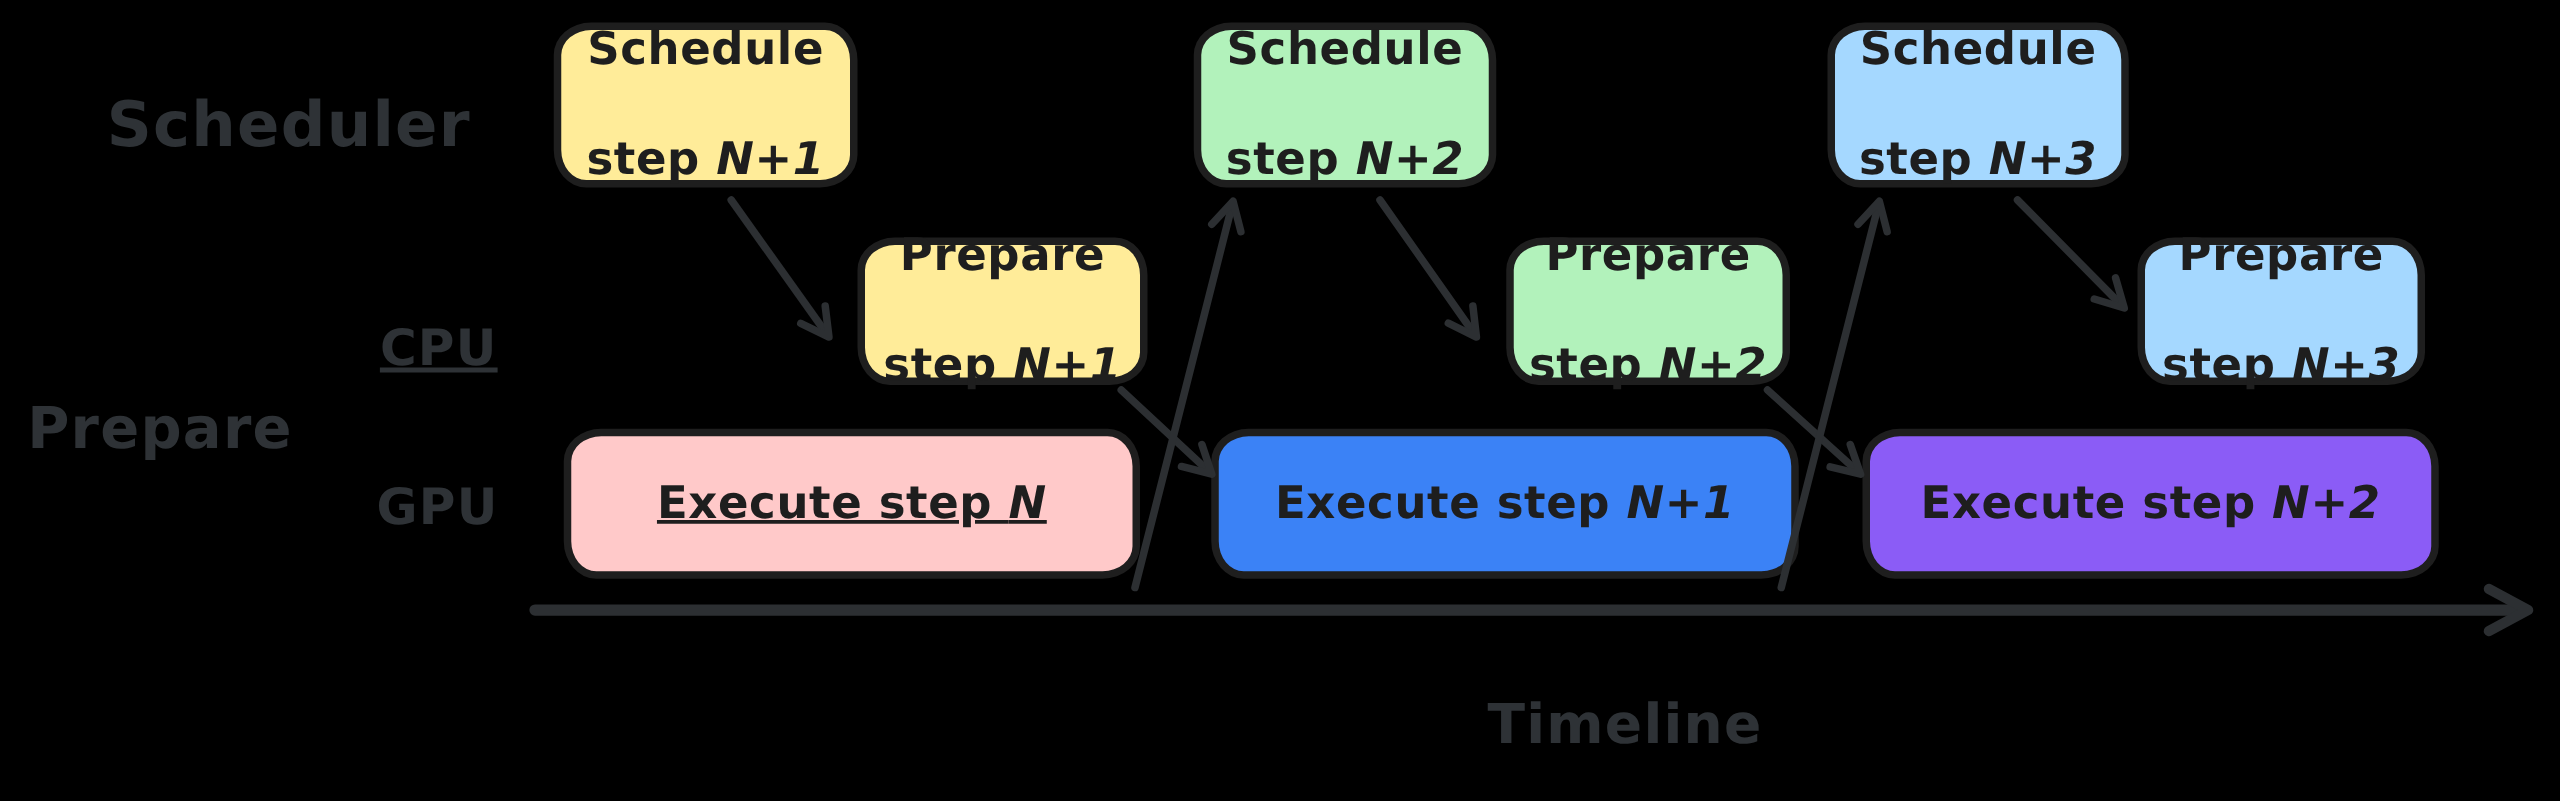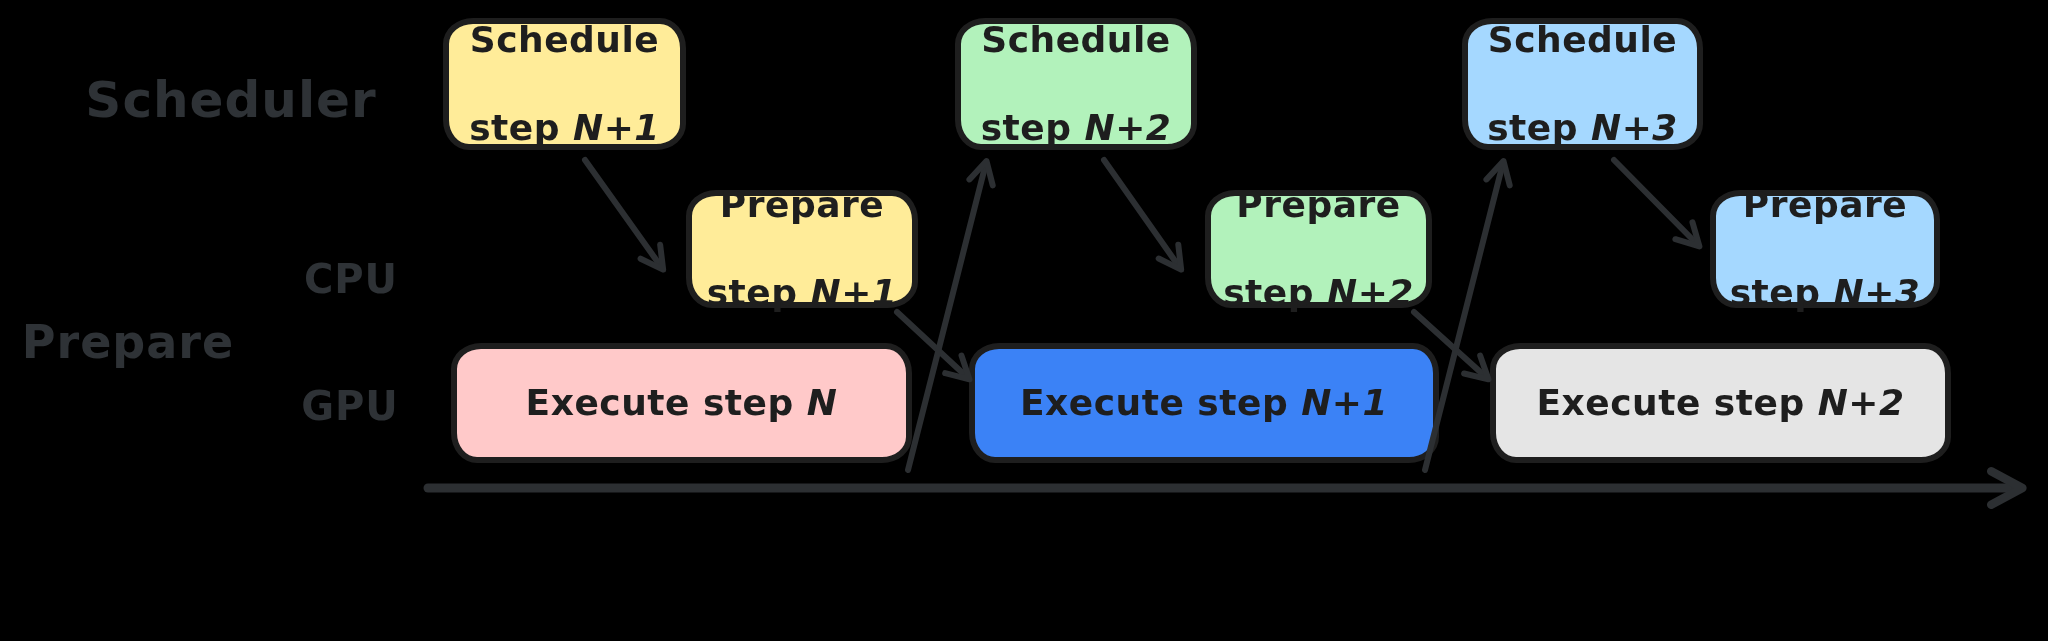--- a/index.html
+++ b/index.html
@@ -56,22 +56,23 @@
   svg.arrows .axis      { stroke-width: 9; stroke-linecap: round; }
   marker path { stroke: var(--arrow-color, #2c2f32); fill: none; stroke-linecap: round; stroke-linejoin: round; }
 </style>
 </head>
 <body>
 
 <div class="canvas">
 
   <div class="rowlabel lbl-scheduler" style="left:231px; top:100px;">Scheduler</div>
   <div class="rowlabel lbl-worker" style="left:128px; top:342px;">Prepare</div>
-  <div class="rowlabel lbl-cpu" style="left:351px; top:279px;">CPU</div>
+  <div class="rowlabel lbl-cpu" style="left:351px; top:279px;text-decoration:underline;">CPU</div>
   <div class="rowlabel lbl-gpu" style="left:350px; top:406px;text-align:center;">GPU</div>
+  <div class="rowlabel lbl-timeline" style="left:1300px; top:580px;">Timeline</div>
 
   <div class="box" style="left: 443px; top: 18px; width: 243px; height: 132px; background-color: rgb(255, 236, 153);">
     <div>Schedule</div>
     <div><span>step </span><span class="var">N+1</span></div>
   </div>
   <div class="box" style="left: 955px; top: 18px; width: 242px; height: 132px; background-color: rgb(178, 242, 187);">
     <div>Schedule</div>
     <div><span>step </span><span class="var">N+2</span></div>
   </div>
   <div class="box" style="left: 1462px; top: 18px; width: 241px; height: 132px; background-color: rgb(165, 216, 255);">
@@ -85,27 +86,27 @@
   </div>
   <div class="box" style="left: 1205px; top: 190px; width: 227px; height: 118px; background-color: rgb(178, 242, 187);">
     <div>Prepare</div>
     <div><span>step </span><span class="var">N+2</span></div>
   </div>
   <div class="box" style="left: 1710px; top: 190px; width: 230px; height: 118px; background-color: rgb(165, 216, 255);">
     <div>Prepare</div>
     <div><span>step </span><span class="var">N+3</span></div>
   </div>
 
-  <div class="box" style="left: 451px; top: 343px; width: 461px; height: 120px; background-color: rgb(255, 201, 201);">
+  <div class="box" style="left: 451px; top: 343px; width: 461px; height: 120px; background-color: rgb(255, 201, 201); text-decoration: underline;">
     <div><span>Execute step </span><span class="var">N</span></div>
   </div>
   <div class="box" style="left: 969px; top: 343px; width: 470px; height: 120px; background-color: #3b82f6;">
     <div><span>Execute step </span><span class="var">N+1</span></div>
   </div>
-  <div class="box" style="left: 1490px; top: 343px; width: 461px; height: 120px; background-color: #e5e5e5;">
+  <div class="box" style="left: 1490px; top: 343px; width: 461px; height: 120px; background-color: #8b5cf6;">
     <div><span>Execute step </span><span class="var">N+2</span></div>
   </div>
 
   <svg class="arrows" viewBox="0 0 2048 641" xmlns="http://www.w3.org/2000/svg">
     <defs>
       <marker id="ah" viewBox="0 0 40 40" markerWidth="40" markerHeight="40" refX="28" refY="20" orient="auto" markerUnits="userSpaceOnUse">
         <path d="M8,8 L30,20 L8,32" stroke-width="6"></path>
       </marker>
       <marker id="ah-axis" viewBox="0 0 40 40" markerWidth="48" markerHeight="48" refX="30" refY="20" orient="auto" markerUnits="userSpaceOnUse">
         <path d="M6,6 L32,20 L6,34" stroke-width="7"></path>

